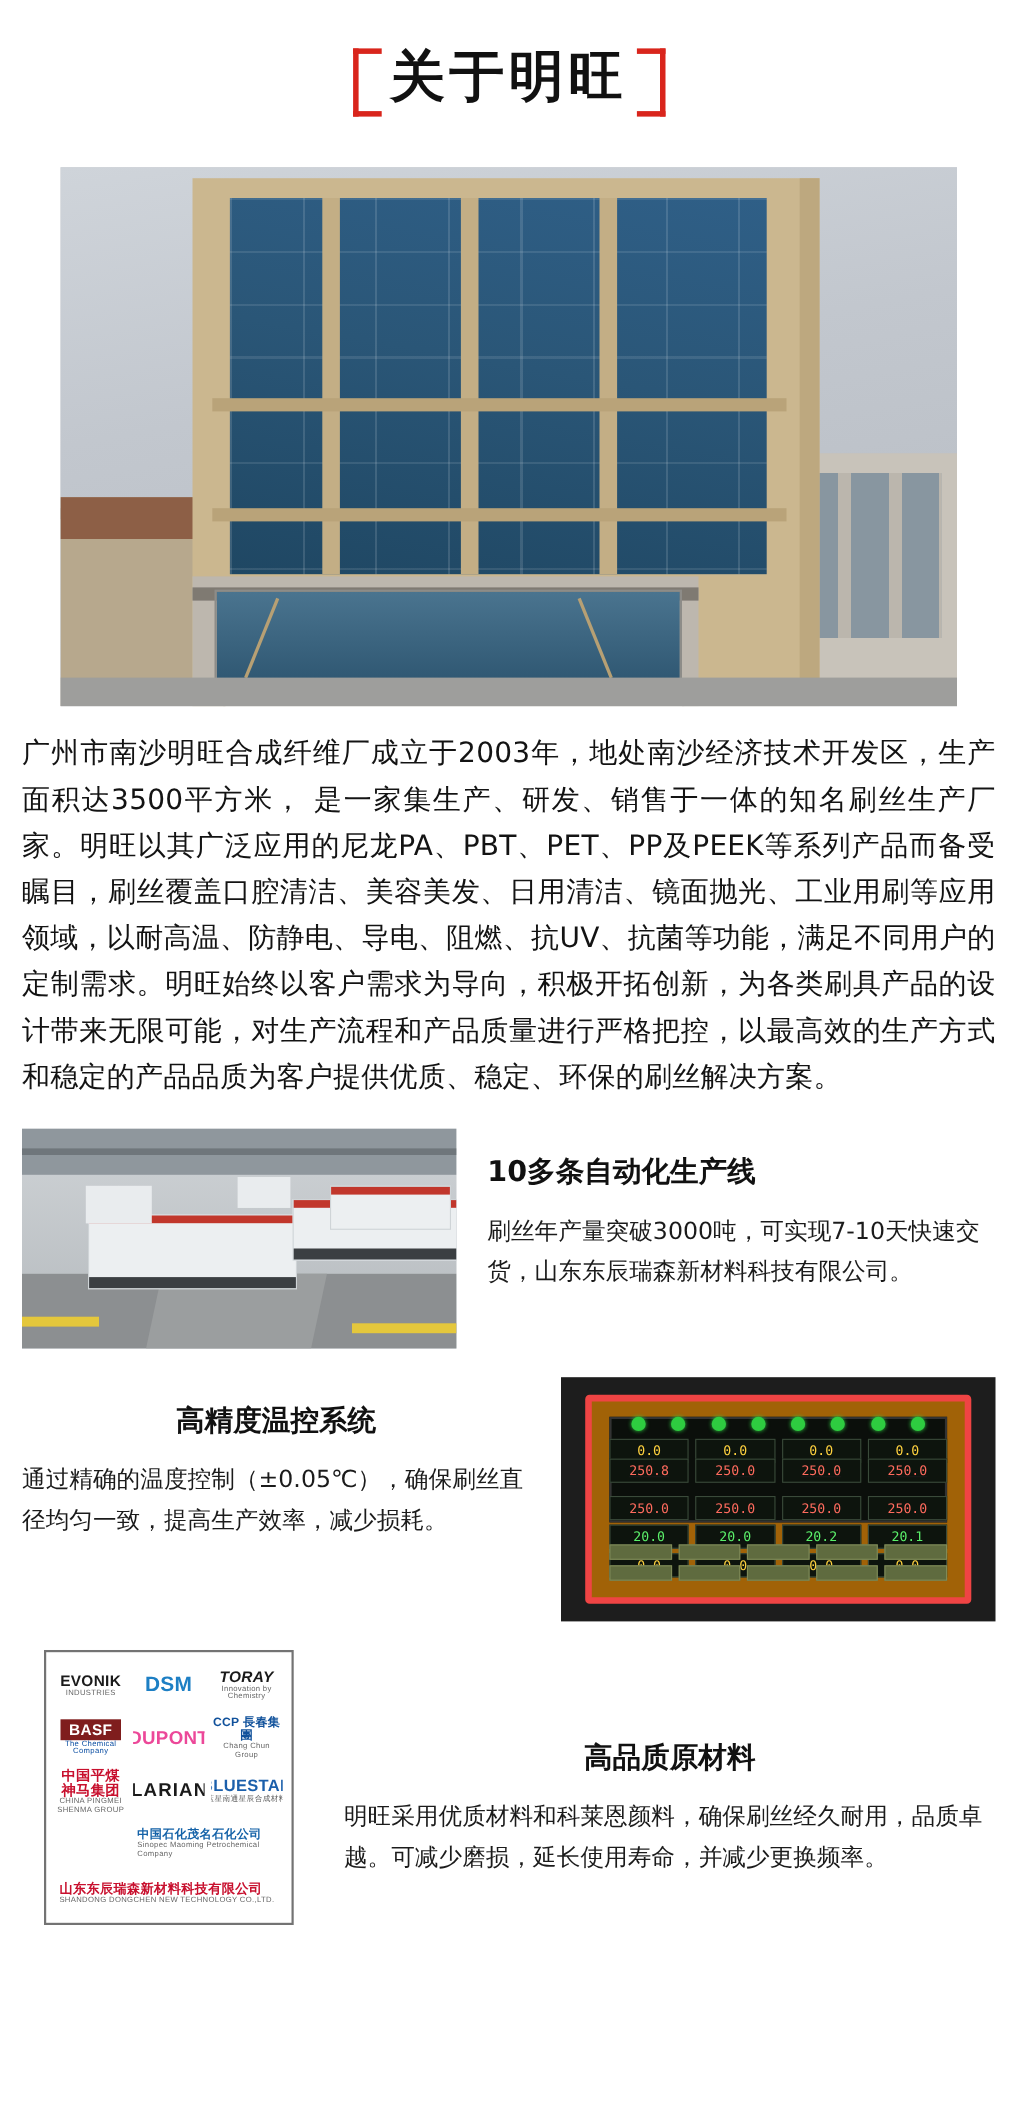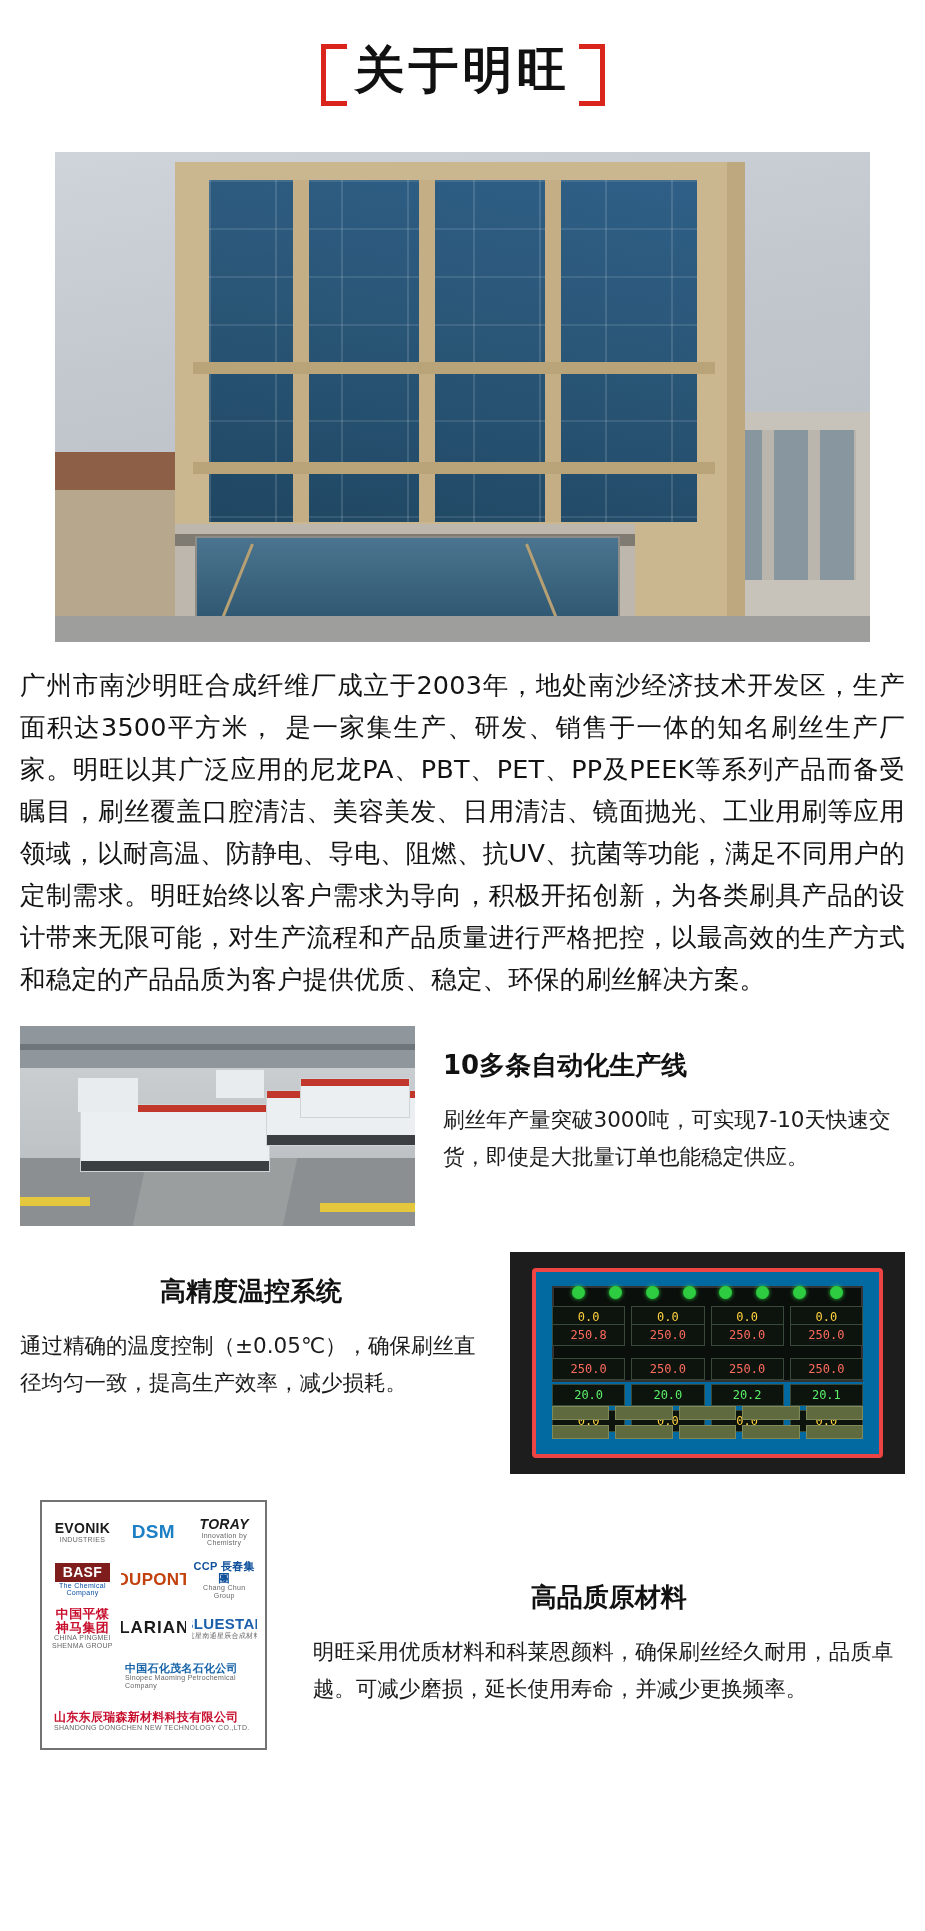--- a/index.html
+++ b/index.html
@@ -201,21 +201,21 @@
   }
   .prod .mach .red { position:absolute; left:0; right:0; top:0; height:7px; background:#c1372c; }
   .prod .mach .blk { position:absolute; left:0; right:0; bottom:0; height:10px; background:#3b3f42; }
   .prod .cone { position:absolute; background:#e9ecee; }
   .prod .yellow { position:absolute; background:#e4c73c; height:9px; }
 
   
   .panel { background:#1d1d1d; }
   .panel .frame {
     position:absolute; left:22px; top:16px; right:22px; bottom:16px;
-    background:#0369a1; border:4px solid #ef4444; border-radius:4px; padding:8px;
+    background:#a16207; border:6px solid #ef4444; border-radius:4px; padding:8px;
   }
   .panel .screen {
     position:absolute; left:16px; top:14px; right:16px; height:96px;
     background:#0b0f0b; border:2px solid #333;
   }
   .panel .dots { position:absolute; left:18px; top:-2px; right:18px; height:14px; display:flex; justify-content:space-between; }
   .panel .dot { width:13px; height:13px; border-radius:50%; background:#2ecc40; box-shadow:0 0 4px #2ecc40; }
   .panel .num-row { position:absolute; left:16px; right:16px; display:flex; gap:6px; }
   .panel .num {
     flex:1 1 0; height:22px; background:#0d140d; border:1px solid #3a4a3a;
@@ -318,21 +318,21 @@
       <div class="mach" style="left:280px; top:52px; width:110px; height:40px;">
         <div class="red"></div>
       </div>
       <div class="cone" style="left:58px; top:52px; width:0; height:0; border-left:30px solid transparent; border-right:30px solid transparent; border-bottom:34px solid #e9ecee;"></div>
       <div class="cone" style="left:196px; top:44px; width:0; height:0; border-left:24px solid transparent; border-right:24px solid transparent; border-bottom:28px solid #e9ecee;"></div>
       <div class="yellow" style="left:0; bottom:20px; width:70px;"></div>
       <div class="yellow" style="left:300px; bottom:14px; width:95px;"></div>
     </div>
     <div class="txt">
       <div class="f-title">10多条自动化生产线</div>
-      <div class="f-desc">刷丝年产量突破3000吨，可实现7-10天快速交货，即使是大批量订单也能稳定供应。</div>
+      <div class="f-desc">刷丝年产量突破3000吨，可实现7-10天快速交货，山东东辰瑞森新材料科技有限公司。</div>
     </div>
   </div>
 
   <div class="row rev">
     <div class="ph panel tall">
       <div class="frame">
         <div class="screen">
           <div class="dots">
             <span class="dot"></span>
             <span class="dot"></span>
@@ -423,21 +423,21 @@
       </div>
 
       <div class="logo">
         <span>
           <span class="l-main" style="color:#fff;background:#7f1d1d;padding:2px 8px;display:inline-block">BASF</span>
           <span class="l-sub" style="color:#0b4ea2">The Chemical Company</span>
         </span>
       </div>
       <div class="logo">
         <span>
-          <span class="l-main" style="color:#c2410c;font-size:17px">DUPONT</span>
+          <span class="l-main" style="color:#ec4899;font-size:17px">DUPONT</span>
           <span class="l-sub"></span>
         </span>
       </div>
       <div class="logo">
         <span>
           <span class="l-main" style="color:#10519b;font-size:11px">CCP 長春集團</span>
           <span class="l-sub">Chang Chun Group</span>
         </span>
       </div>
 

